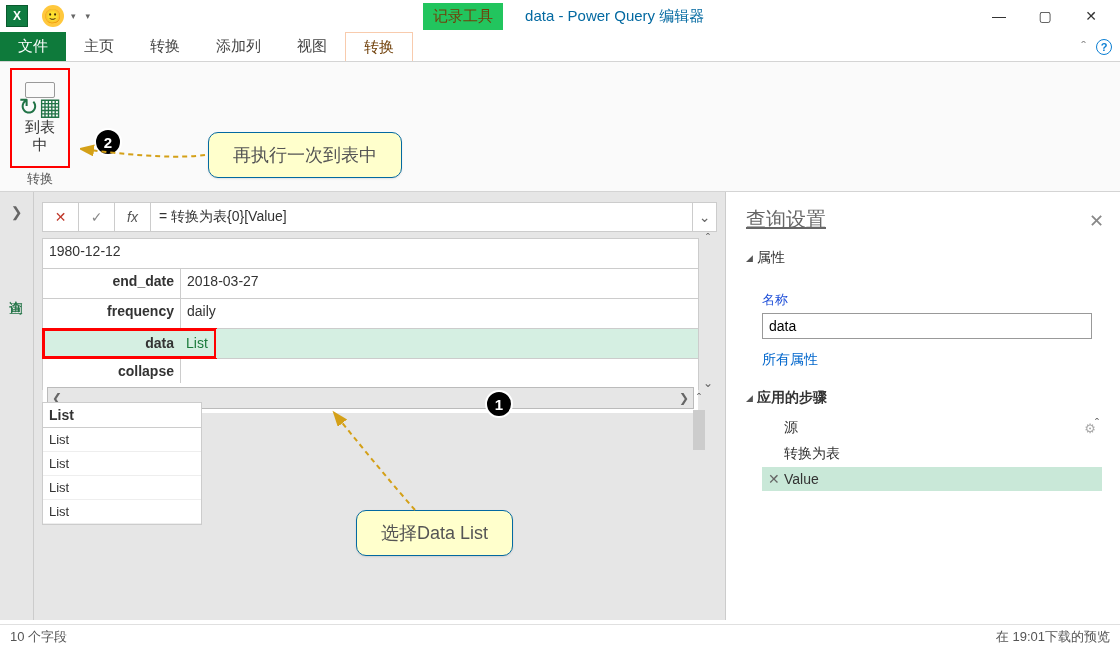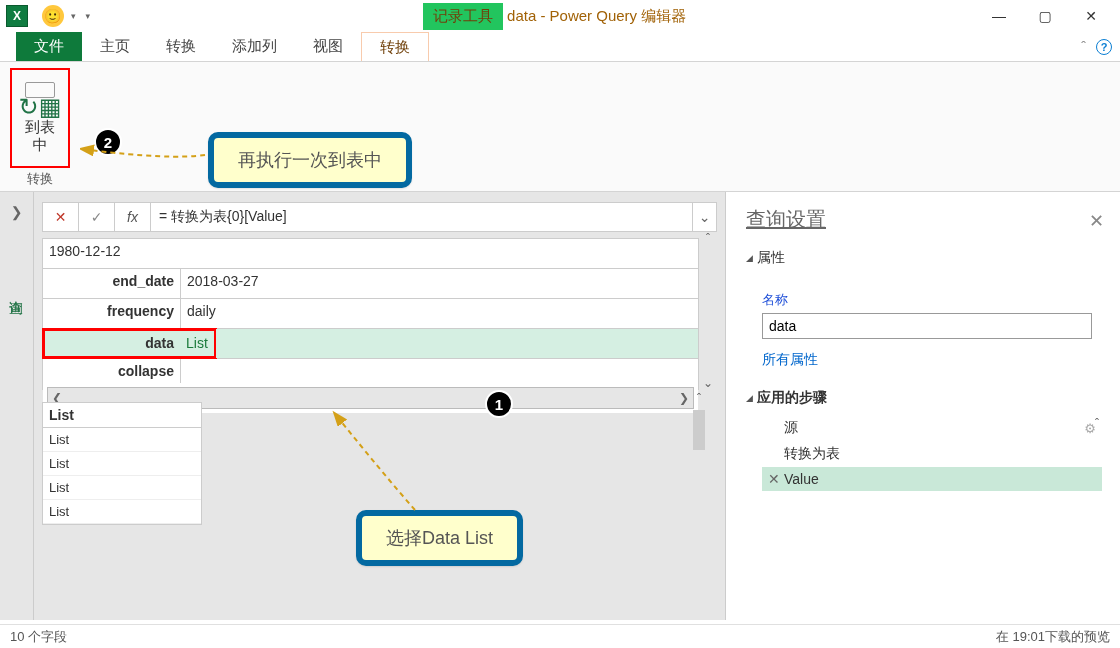--- a/index.html
+++ b/index.html
@@ -5,26 +5,26 @@
   * { box-sizing: border-box; font-family: "Segoe UI", "Microsoft YaHei", sans-serif; }
   body { margin:0; width:1120px; height:648px; background:#fff; position:relative; overflow:hidden; font-size:14px; color:#333; }
   
   
   .titlebar { height:32px; display:flex; align-items:center; padding:0 6px; background:#fff; }
   .titlebar .qat { display:flex; align-items:center; gap:4px; }
   .xl-icon { width:22px; height:22px; background:#107c41; color:#fff; display:flex; align-items:center; justify-content:center; font-size:12px; font-weight:bold; border:1px solid #0a5a2e;}
   .smile { width:22px; height:22px; background:#ffc83d; border-radius:50%; display:flex; align-items:center; justify-content:center; font-size:14px;}
   .qat-drop { font-size:9px; color:#666; padding:0 3px;}
   .titlebar .contextual { margin-left:330px; background:#22c55e; padding:4px 10px; font-size:15px; color:#70400a;}
-  .titlebar .title { margin-left:4px; font-size:15px; color:#a16207;}
+  .titlebar .title { margin-left:22px; font-size:15px; color:#0369a1;}
   .winbtns { margin-left:auto; display:flex; }
   .winbtn { width:46px; height:30px; display:flex; align-items:center; justify-content:center; color:#333; font-size:14px;}
   
   
-  .ribbon-tabs { height:30px; display:flex; align-items:stretch; border-bottom:1px solid #d4d4d4;padding-left:16px; }
+  .ribbon-tabs { height:30px; display:flex; align-items:stretch; border-bottom:1px solid #d4d4d4; }
   .tab { padding:0 18px; display:flex; align-items:center; font-size:15px; color:#444; cursor:default;}
   .tab.file { background:#0e7a3b; color:#fff; }
   .tab.ctx { border:1px solid #f8cbad; border-bottom:none; color:#70400a; background:#fff; position:relative; top:0;}
   .ribbon-right { margin-left:auto; display:flex; align-items:center; padding-right:8px; gap:10px; color:#777;}
   
   
   .ribbon-body { height:130px; background:#fafafa; border-bottom:1px solid #d4d4d4; display:flex; padding:4px 0 0 4px;}
   .rb-group { display:flex; flex-direction:column; align-items:center; padding:2px 6px 0 6px;}
   .rb-btn { width:60px; height:100px; border:2px solid red; display:flex; flex-direction:column; align-items:center; justify-content:center; gap:2px; cursor:default;}
   .rb-btn .tbl-ic { width:30px; height:16px; border:1px solid #999; border-radius:2px; position:relative;}
@@ -88,21 +88,21 @@
   .step .gear { margin-left:auto; color:#aaa; font-size:13px;}
   .steps-wrap { position:relative;}
   .steps-vs { position:absolute; right:-2px; top:0; width:18px;}
   .steps-vs span { display:block; color:#666; font-size:12px; text-align:center; margin:2px 0;}
   
   
   .status { position:absolute; bottom:0; left:0; right:0; height:24px; background:#fff; border-top:1px solid #e0e0e0; display:flex; align-items:center; padding:0 10px; font-size:13px; color:#555;}
   .status .r { margin-left:auto;}
   
   
-  .callout { position:absolute; background:#ffffcc; border:6px solid #0369a1; border-radius:10px; padding:10px 24px; font-size:18px; color:#555; box-shadow:0 1px 2px rgba(0,0,0,.1);}
+  .callout { position:absolute; background:#ffffcc; border:1px solid #0369a1; border-radius:10px; padding:10px 24px; font-size:18px; color:#555; box-shadow:0 1px 2px rgba(0,0,0,.1);}
   .callout.c1 { left:208px; top:132px; }
   .callout.c2 { left:356px; top:510px; }
   
   .numcircle { position:absolute; width:28px; height:28px; border-radius:50%; background:#000; color:#fff; font-weight:bold; display:flex; align-items:center; justify-content:center; border:2px solid #fff; font-size:15px;}
   .n1 { left:485px; top:390px;}
   .n2 { left:94px; top:128px;}
   
   
   .arrow-svg { position:absolute; pointer-events:none;}
   

